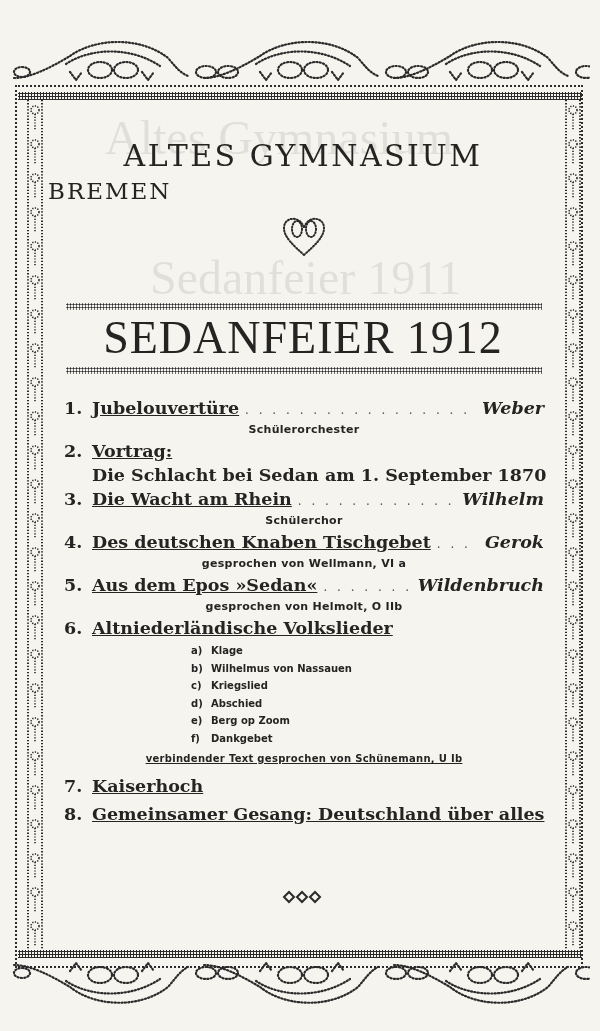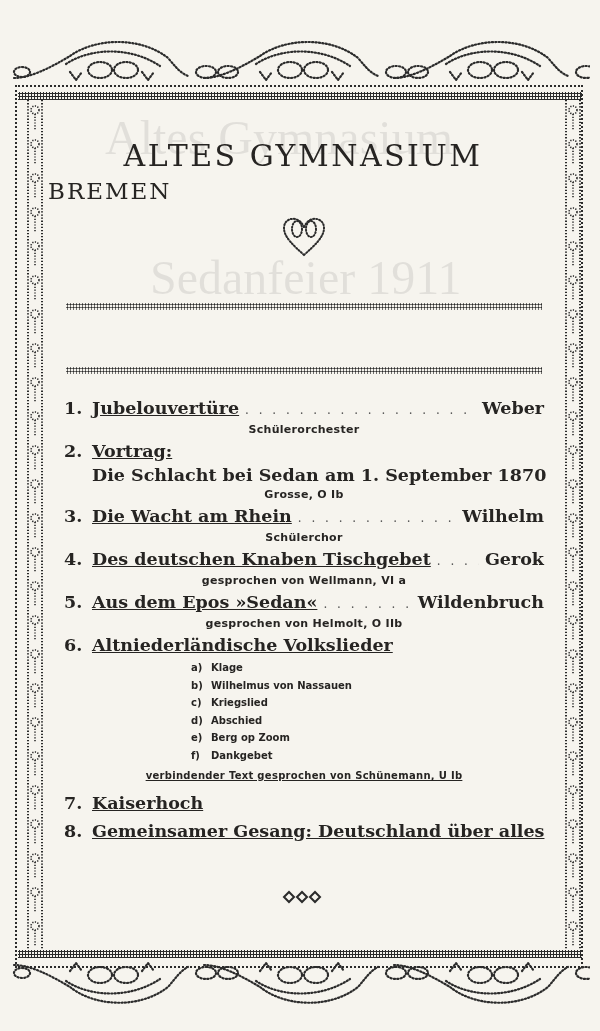--- a/index.html
+++ b/index.html
@@ -80,21 +80,21 @@
   }
   .item .num { width:28px; flex:none; }
   .item .title { flex:none;text-decoration:underline; }
   .item .leader {
     flex:1; overflow:hidden; margin:0 6px;
     font-weight:normal; font-size:12px; letter-spacing:3px; color:#555;
   }
   .item .leader::before {
     content:". . . . . . . . . . . . . . . . . . . . . . . . . . . . . . . . . . . . . . . . . . . . . . . . . . . . . . .";
   }
-  .item .author { flex:none; }
+  .item .author { flex:none;font-style:italic; }
   .item .sub { padding-left:28px; }
   .credit {
     text-align:center; font-family:"DejaVu Sans", sans-serif; font-weight:bold;
     font-size:11px; line-height:15px; margin-bottom:2px; letter-spacing:0.3px;
   }
   .songs {
     list-style:none; padding:0; margin:2px 0 0 127px;
     font-family:"DejaVu Sans", sans-serif; font-weight:bold;
     font-size:10px; line-height:17.5px;
   }
@@ -151,40 +151,40 @@
   <h1 class="school-name" style="margin:0">ALTES GYMNASIUM</h1>
   <div class="school-city">BREMEN</div>
 
   <svg class="heart" viewBox="0 0 46 40" fill="none" stroke="#2b2b2b" stroke-width="2" stroke-dasharray="1.1 2" stroke-linecap="round">
     <path d="M23 38 C 12 28, 3 20, 3 11 C 3 4, 9 1, 14 2 C 19 3, 22 7, 23 11 C 24 7, 27 3, 32 2 C 37 1, 43 4, 43 11 C 43 20, 34 28, 23 38 Z"></path>
     <ellipse cx="16" cy="12" rx="5" ry="8"></ellipse>
     <ellipse cx="30" cy="12" rx="5" ry="8"></ellipse>
   </svg>
 
   <div class="rule rule-1"></div>
+  <h2 class="event-title" style="margin:0">SEDANFEIER 1912</h2>
   <div class="rule rule-2"></div>
 
   <div class="program">
 
     <div class="item">
       <span class="num">1.</span>
       <span class="title">Jubelouvertüre</span>
       <span class="leader"></span>
       <span class="author">Weber</span>
     </div>
     <div class="credit">Schülerorchester</div>
 
     <div class="item">
       <span class="num">2.</span>
       <span class="title">Vortrag:</span>
     </div>
     <div class="item">
       <span class="sub">Die Schlacht bei Sedan am 1. September 1870</span>
     </div>
-    <div class="credit">Grosse, O Ib</div>
 
     <div class="item">
       <span class="num">3.</span>
       <span class="title">Die Wacht am Rhein</span>
       <span class="leader"></span>
       <span class="author">Wilhelm</span>
     </div>
     <div class="credit">Schülerchor</div>
 
     <div class="item">

